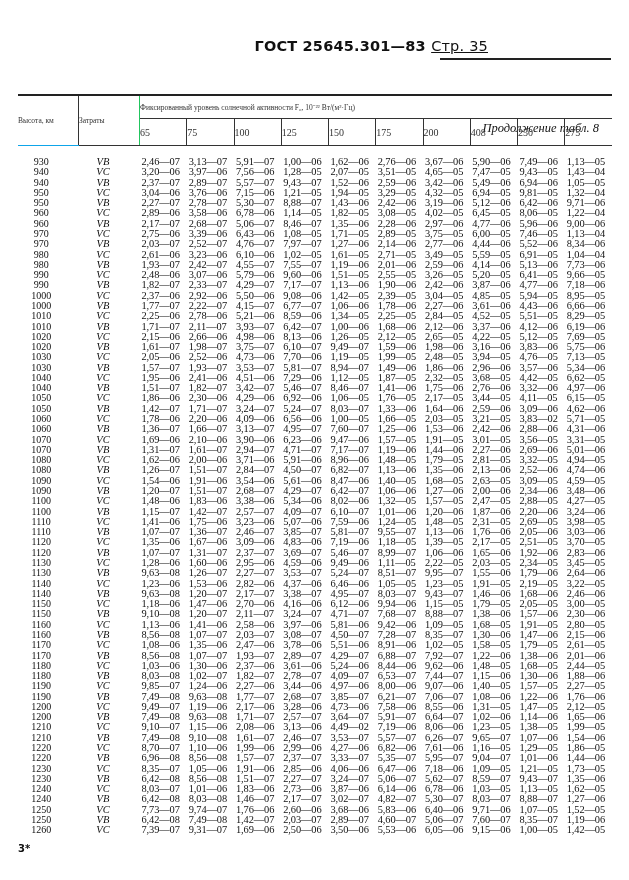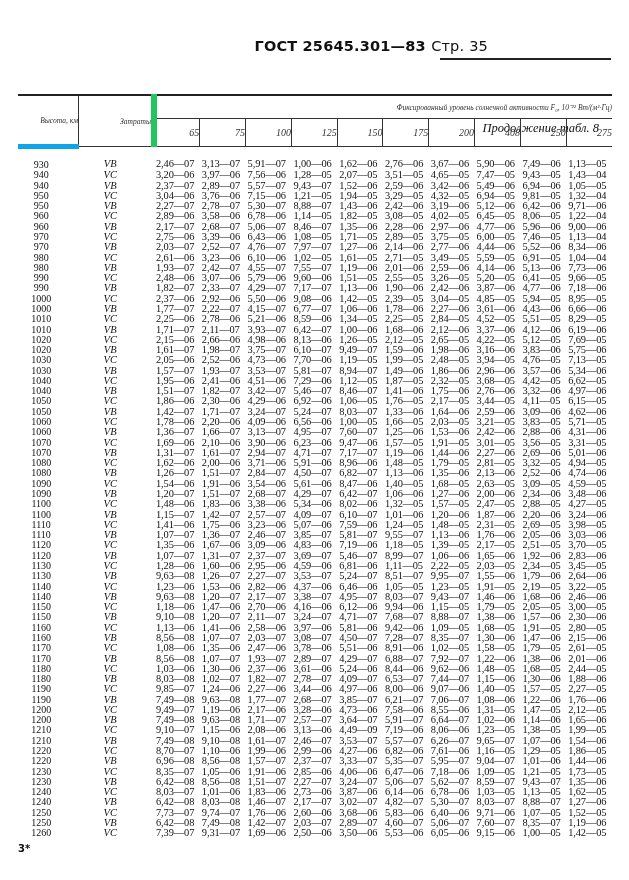--- a/index.html
+++ b/index.html
@@ -1,26 +1,26 @@
 <!DOCTYPE html>
 <html><head>
 <meta charset="utf-8">
 <style>
   html, body { margin:0; padding:0; background:#fff; }
   body { width:629px; height:880px; position:relative; overflow:hidden; font-family:"Liberation Serif", serif; color:#111; }
   .header { position:absolute; top:38px; right:141px; font-family:"DejaVu Sans", sans-serif; font-weight:bold; font-size:14.5px; letter-spacing:0.2px; }
-  .header .page { font-weight:normal; }
+  .header .page { font-weight:normal;text-decoration:underline; }
   .header-rule { position:absolute; top:58px; left:440px; width:171px; height:2px; background:#222; }
   .subtitle { position:absolute; top:78px; right:30px; font-style:italic; font-size:12.5px;margin-top:43px; }
   .table-wrap { position:absolute; top:94px; left:18px; width:594px; }
   table { border-collapse:collapse; width:594px; table-layout:fixed; }
-  th { font-weight:normal; font-size:7.5px; color:#333; padding:0; text-align:right; vertical-align:middle;font-style:italic; }
+  th { font-weight:normal; font-size:7.5px; color:#333; padding:0; text-align:left; vertical-align:middle; }
   .thead-top { border-top:2px solid #222; }
-  th.alt { width:60px; height:48px; border-right:1px solid #333; border-bottom:5px solid #0ea5e9; }
-  th.code { width:60px; border-right:6px solid #22c55e; border-bottom:1px solid #333;padding-left:12px; }
+  th.alt { width:60px; height:48px; border-right:1px solid #333; border-bottom:1px solid #0ea5e9; }
+  th.code { width:60px; border-right:1px solid #22c55e; border-bottom:1px solid #333; }
   th.group { height:22px; border-bottom:1px solid #333; font-size:7.5px; }
   th.lvl { height:26px; border-right:1px solid #333; border-bottom:1px solid #333; font-size:10px; }
   th.lvl:last-child { border-right:none; }
   tbody td { font-size:10.4px; line-height:10.28px; height:10.28px; padding:0; white-space:nowrap; }
   tbody tr:first-child td { padding-top:11px; }
   td.alt { text-align:center; padding-right:14px; font-size:10px; }
   td.code { text-align:center; font-style:italic; font-size:10.5px; padding-right:12px; }
   td.val { text-align:left; padding-left:2px; letter-spacing:-0.1px; }
   .footer { position:absolute; top:843px; left:18px; font-family:"DejaVu Sans", sans-serif; font-weight:bold; font-size:10px; }
 </style>
@@ -411,21 +411,21 @@
           <td class="alt">1060</td>
           <td class="code">VC</td>
           <td class="val">1,78—06</td>
           <td class="val">2,20—06</td>
           <td class="val">4,09—06</td>
           <td class="val">6,56—06</td>
           <td class="val">1,00—05</td>
           <td class="val">1,66—05</td>
           <td class="val">2,03—05</td>
           <td class="val">3,21—05</td>
-          <td class="val">3,83—05</td>
+          <td class="val">3,83—02</td>
           <td class="val">5,71—05</td>
         </tr>
         <tr>
           <td class="alt">1060</td>
           <td class="code">VB</td>
           <td class="val">1,36—07</td>
           <td class="val">1,66—07</td>
           <td class="val">3,13—07</td>
           <td class="val">4,95—07</td>
           <td class="val">7,60—07</td>
@@ -603,21 +603,21 @@
           <td class="val">1,92—06</td>
           <td class="val">2,83—06</td>
         </tr>
         <tr>
           <td class="alt">1130</td>
           <td class="code">VC</td>
           <td class="val">1,28—06</td>
           <td class="val">1,60—06</td>
           <td class="val">2,95—06</td>
           <td class="val">4,59—06</td>
-          <td class="val">6,81—06</td>
+          <td class="val">9,49—06</td>
           <td class="val">1,11—05</td>
           <td class="val">2,22—05</td>
           <td class="val">2,03—05</td>
           <td class="val">2,34—05</td>
           <td class="val">3,45—05</td>
         </tr>
         <tr>
           <td class="alt">1130</td>
           <td class="code">VB</td>
           <td class="val">9,63—08</td>
@@ -827,21 +827,21 @@
           <td class="val">1,14—06</td>
           <td class="val">1,65—06</td>
         </tr>
         <tr>
           <td class="alt">1210</td>
           <td class="code">VC</td>
           <td class="val">9,10—07</td>
           <td class="val">1,15—06</td>
           <td class="val">2,08—06</td>
           <td class="val">3,13—06</td>
-          <td class="val">4,49—09</td>
+          <td class="val">4,49—02</td>
           <td class="val">7,19—06</td>
           <td class="val">8,06—06</td>
           <td class="val">1,23—05</td>
           <td class="val">1,38—05</td>
           <td class="val">1,99—05</td>
         </tr>
         <tr>
           <td class="alt">1210</td>
           <td class="code">VB</td>
           <td class="val">7,49—08</td>

